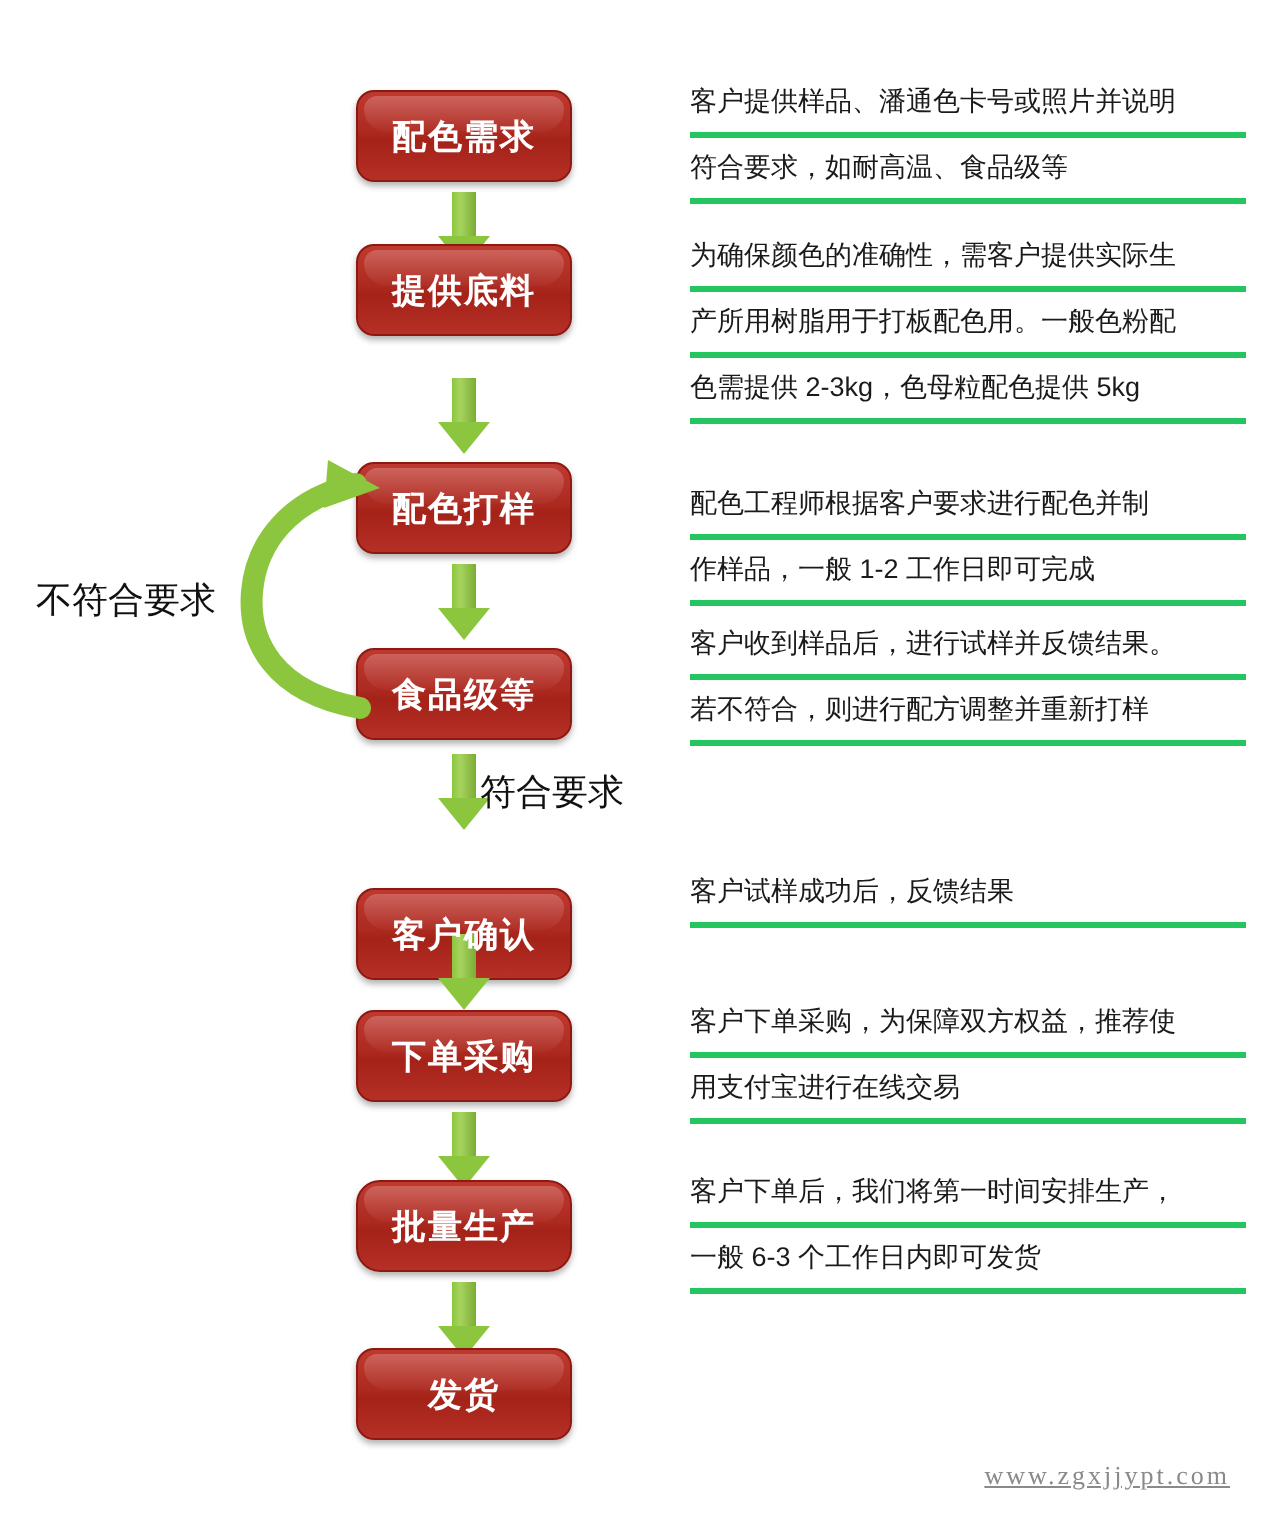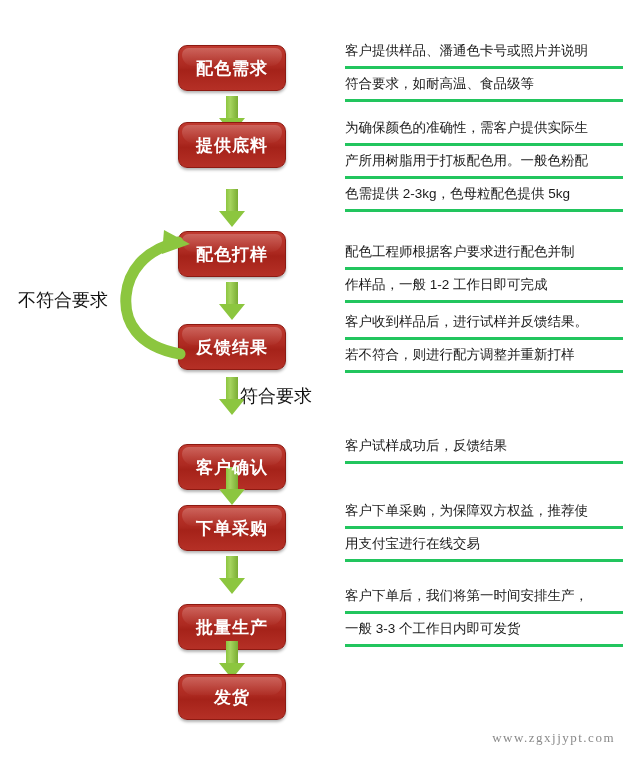--- a/index.html
+++ b/index.html
@@ -103,20 +103,21 @@
     white-space: nowrap;
   }
   .watermark {
     position: absolute;
     right: 18px;
     bottom: 14px;
     font-family: "Liberation Serif", serif;
     font-size: 13px;
     color: #8a8a8a;
     letter-spacing: 1.5px;
+    text-decoration: underline;
   }
 </style>
 </head>
 <body>
 
 <div class="canvas">
 
   <div class="step" style="left:178px; top:45px;">
     <span>配色需求</span>
   </div>
@@ -135,21 +136,21 @@
 
   <div class="step" style="left:178px; top:231px;">
     <span>配色打样</span>
   </div>
   <div class="arrow" style="left:219px; top:282px;">
     <div class="shaft"></div>
     <div class="head"></div>
   </div>
 
   <div class="step" style="left:178px; top:324px;">
-    <span>反馈结果</span>
+    <span>食品级等</span>
   </div>
   <div class="arrow" style="left:219px; top:377px;">
     <div class="shaft"></div>
     <div class="head"></div>
   </div>
 
   <div class="step" style="left:178px; top:416px;margin-top:28px;">
     <span>客户确认</span>
   </div>
   <div class="arrow" style="left:219px; top:467px;">
@@ -158,21 +159,21 @@
   </div>
 
   <div class="step" style="left:178px; top:505px;">
     <span>下单采购</span>
   </div>
   <div class="arrow" style="left:219px; top:556px;">
     <div class="shaft"></div>
     <div class="head"></div>
   </div>
 
-  <div class="step" style="left:178px; top:604px;">
+  <div class="step" style="left:178px; top:590px;border-radius:12px;">
     <span>批量生产</span>
   </div>
   <div class="arrow" style="left:219px; top:641px;">
     <div class="shaft"></div>
     <div class="head"></div>
   </div>
 
   <div class="step" style="left:178px; top:674px;justify-content:center;">
     <span>发货</span>
   </div>
@@ -213,18 +214,18 @@
     <span class="line">客户试样成功后，反馈结果</span>
   </div>
 
   <div class="note" style="left:345px; top:496px;">
     <span class="line">客户下单采购，为保障双方权益，推荐使</span>
     <span class="line">用支付宝进行在线交易</span>
   </div>
 
   <div class="note" style="left:345px; top:581px;">
     <span class="line">客户下单后，我们将第一时间安排生产，</span>
-    <span class="line">一般 3-3 个工作日内即可发货</span>
+    <span class="line">一般 6-3 个工作日内即可发货</span>
   </div>
 
   <div class="watermark">www.zgxjjypt.com</div>
 
 </div>
 
 </body></html>

